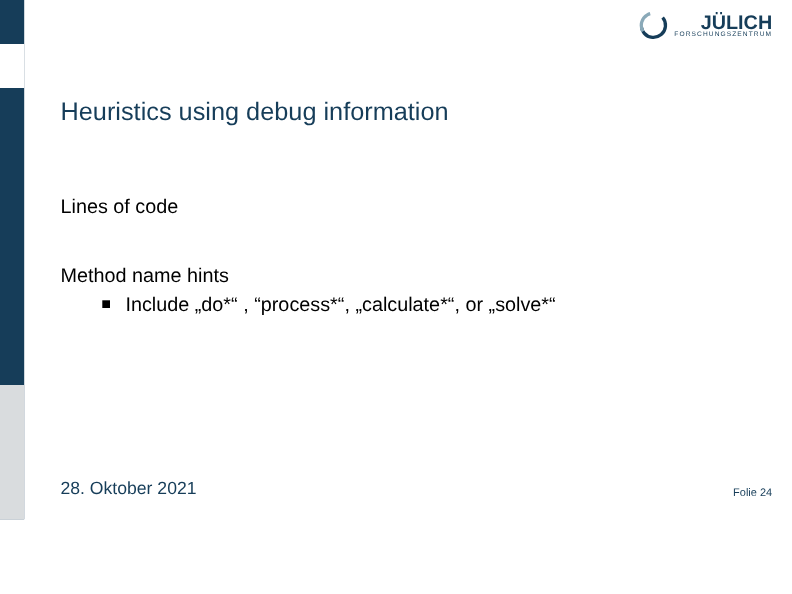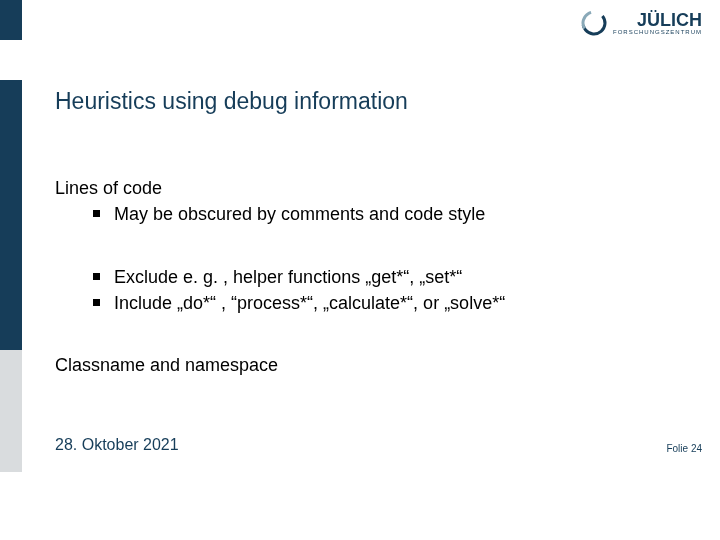--- a/index.html
+++ b/index.html
@@ -92,39 +92,29 @@
       <div class="logo-sub">FORSCHUNGSZENTRUM</div>
     </div>
   </div>
 
   <div class="title">Heuristics using debug information</div>
 
   <div class="content">
 
     <div class="section">
       <div class="section-head">Lines of code</div>
-      <div class="bullet">
-        <span class="sq"></span>
-        <span class="txt">May be obscured by comments and code style</span>
-      </div>
     </div>
 
     <div class="section">
-      <div class="bullet">
-        <span class="sq"></span>
-        <span class="txt">Exclude e. g. , helper functions „get*“, „set*“</span>
-      </div>
+      <div class="section-head">Method name hints</div>
       <div class="bullet">
         <span class="sq"></span>
         <span class="txt">Include „do*“ , “process*“, „calculate*“, or „solve*“</span>
       </div>
     </div>
 
-    <div class="section">
-      <div class="section-head">Classname and namespace</div>
-    </div>
 
   </div>
 
   <div class="footer-left">28. Oktober 2021</div>
   <div class="footer-right">Folie 24</div>
 
 </div>
 
 </body></html>

